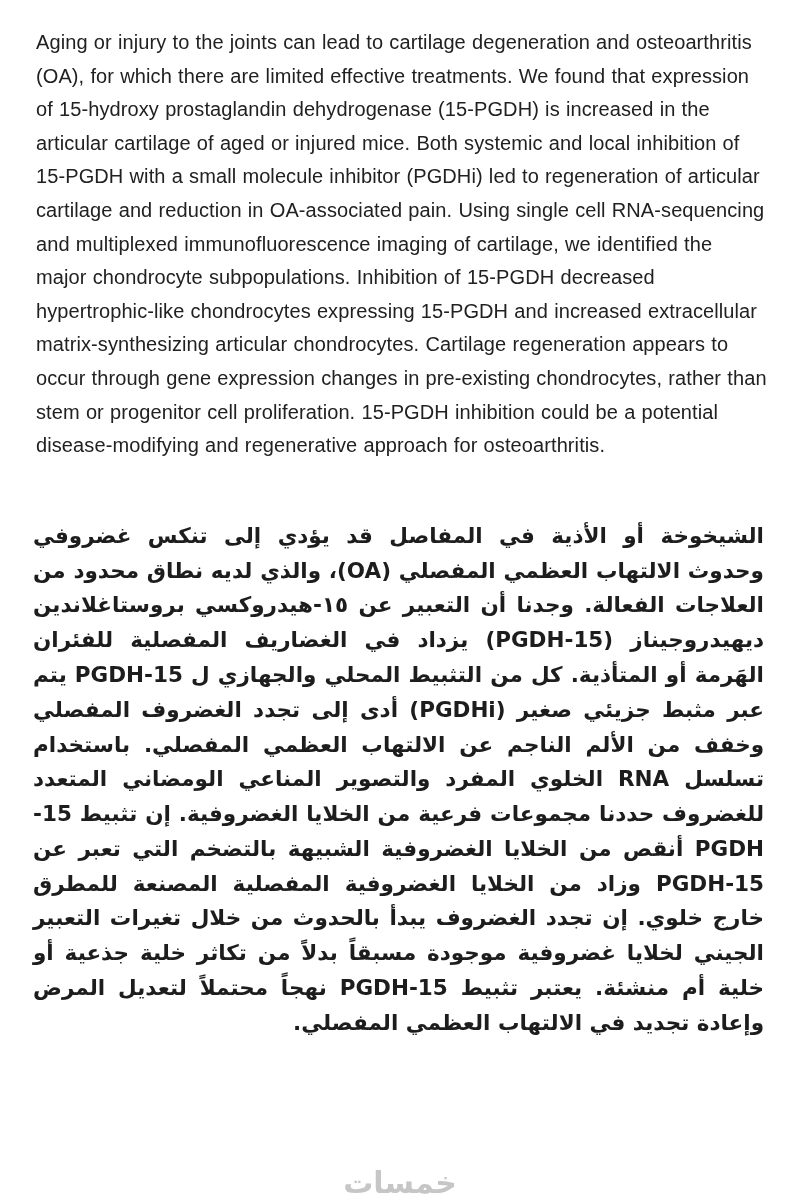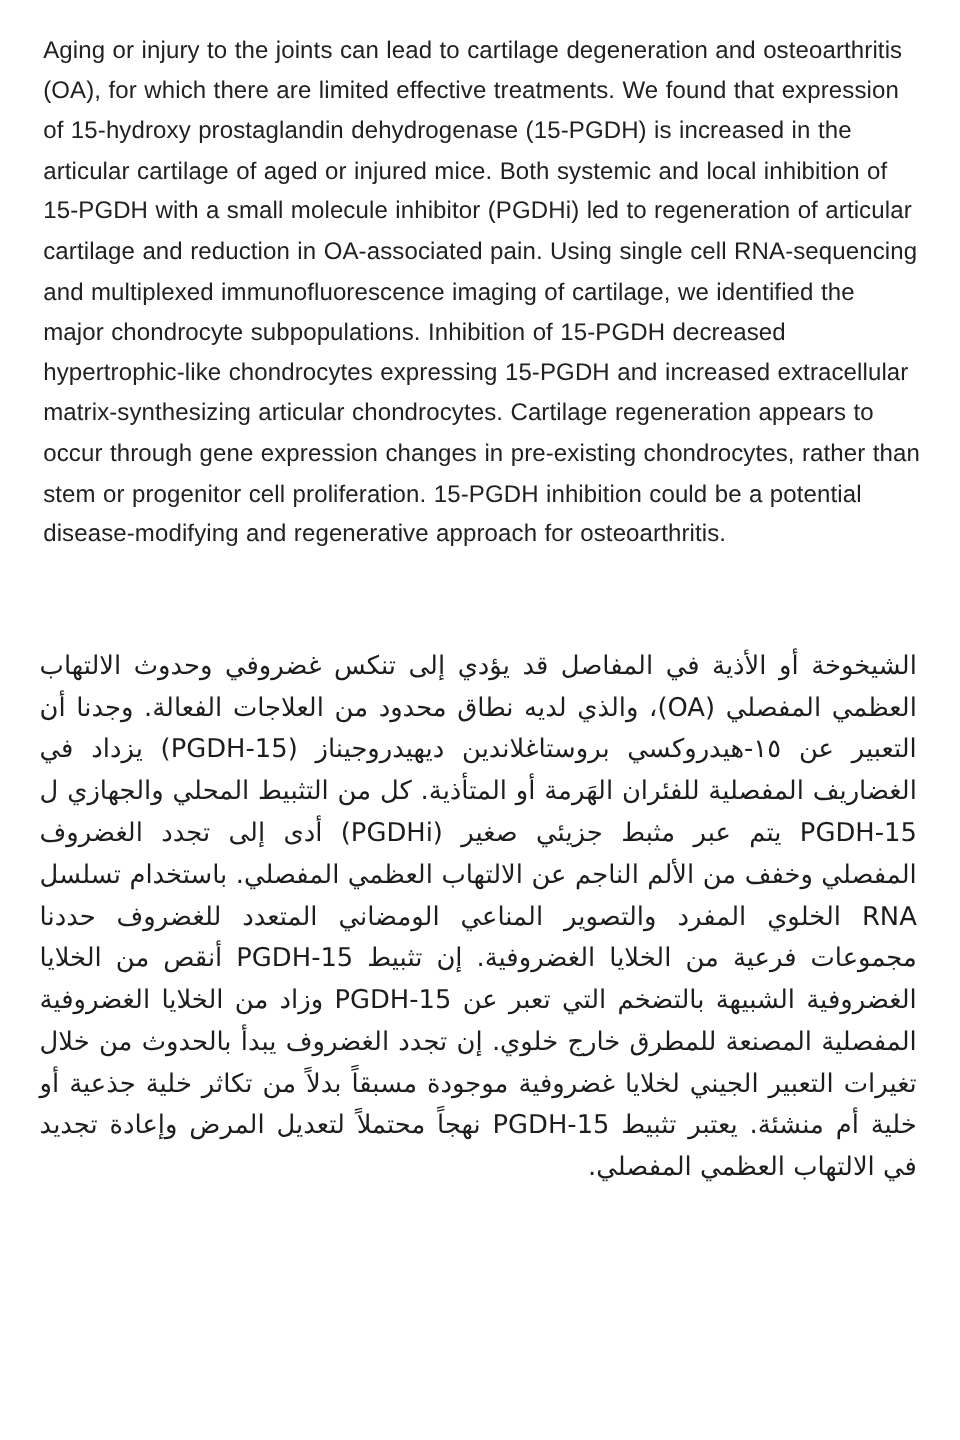--- a/index.html
+++ b/index.html
@@ -19,27 +19,28 @@
     margin: 26px 33px 0 36px;
     font-family: "Liberation Sans", sans-serif;
     font-size: 20px;
     line-height: 33.6px;
     color: #212121;
     text-align: left;
     letter-spacing: 0.1px;
     word-spacing: 0.5px;
   }
   .ar-paragraph {
-    margin: 76px 36px 0 33px;
+    margin: 56px 36px 0 33px;
     direction: rtl;
     font-family: "DejaVu Sans", sans-serif;
     font-size: 21.5px;
     line-height: 34.8px;
     color: #1d1d1d;
     text-align: justify;
+    font-weight: bold;
   }
   .watermark {
     position: absolute;
     bottom: 26px;
     left: 0;
     width: 100%;
     text-align: center;
     direction: rtl;
     font-family: "DejaVu Sans", sans-serif;
     font-size: 30px;
@@ -50,14 +51,15 @@
 </style>
 </head>
 <body>
 
 <div class="page">
 
   <p class="en-paragraph" lang="en">Aging or injury to the joints can lead to cartilage degeneration and osteoarthritis (OA), for which there are limited effective treatments. We found that expression of 15-hydroxy prostaglandin dehydrogenase (15-PGDH) is increased in the articular cartilage of aged or injured mice. Both systemic and local inhibition of 15-PGDH with a small molecule inhibitor (PGDHi) led to regeneration of articular cartilage and reduction in OA-associated pain. Using single cell RNA-sequencing and multiplexed immunofluorescence imaging of cartilage, we identified the major chondrocyte subpopulations. Inhibition of 15-PGDH decreased hypertrophic-like chondrocytes expressing 15-PGDH and increased extracellular matrix-synthesizing articular chondrocytes. Cartilage regeneration appears to occur through gene expression changes in pre-existing chondrocytes, rather than stem or progenitor cell proliferation. 15-PGDH inhibition could be a potential disease-modifying and regenerative approach for osteoarthritis.</p>
 
   <p class="ar-paragraph" lang="ar" dir="rtl">الشيخوخة أو الأذية في المفاصل قد يؤدي إلى تنكس غضروفي وحدوث الالتهاب العظمي المفصلي (OA)، والذي لديه نطاق محدود من العلاجات الفعالة. وجدنا أن التعبير عن ١٥-هيدروكسي بروستاغلاندين ديهيدروجيناز (15-PGDH) يزداد في الغضاريف المفصلية للفئران الهَرمة أو المتأذية. كل من التثبيط المحلي والجهازي ل 15-PGDH يتم عبر مثبط جزيئي صغير (PGDHi) أدى إلى تجدد الغضروف المفصلي وخفف من الألم الناجم عن الالتهاب العظمي المفصلي. باستخدام تسلسل RNA الخلوي المفرد والتصوير المناعي الومضاني المتعدد للغضروف حددنا مجموعات فرعية من الخلايا الغضروفية. إن تثبيط 15-PGDH أنقص من الخلايا الغضروفية الشبيهة بالتضخم التي تعبر عن 15-PGDH وزاد من الخلايا الغضروفية المفصلية المصنعة للمطرق خارج خلوي. إن تجدد الغضروف يبدأ بالحدوث من خلال تغيرات التعبير الجيني لخلايا غضروفية موجودة مسبقاً بدلاً من تكاثر خلية جذعية أو خلية أم منشئة. يعتبر تثبيط 15-PGDH نهجاً محتملاً لتعديل المرض وإعادة تجديد في الالتهاب العظمي المفصلي.</p>
 
+  <div class="watermark">خمسات</div>
 
 </div>
 
 </body></html>

